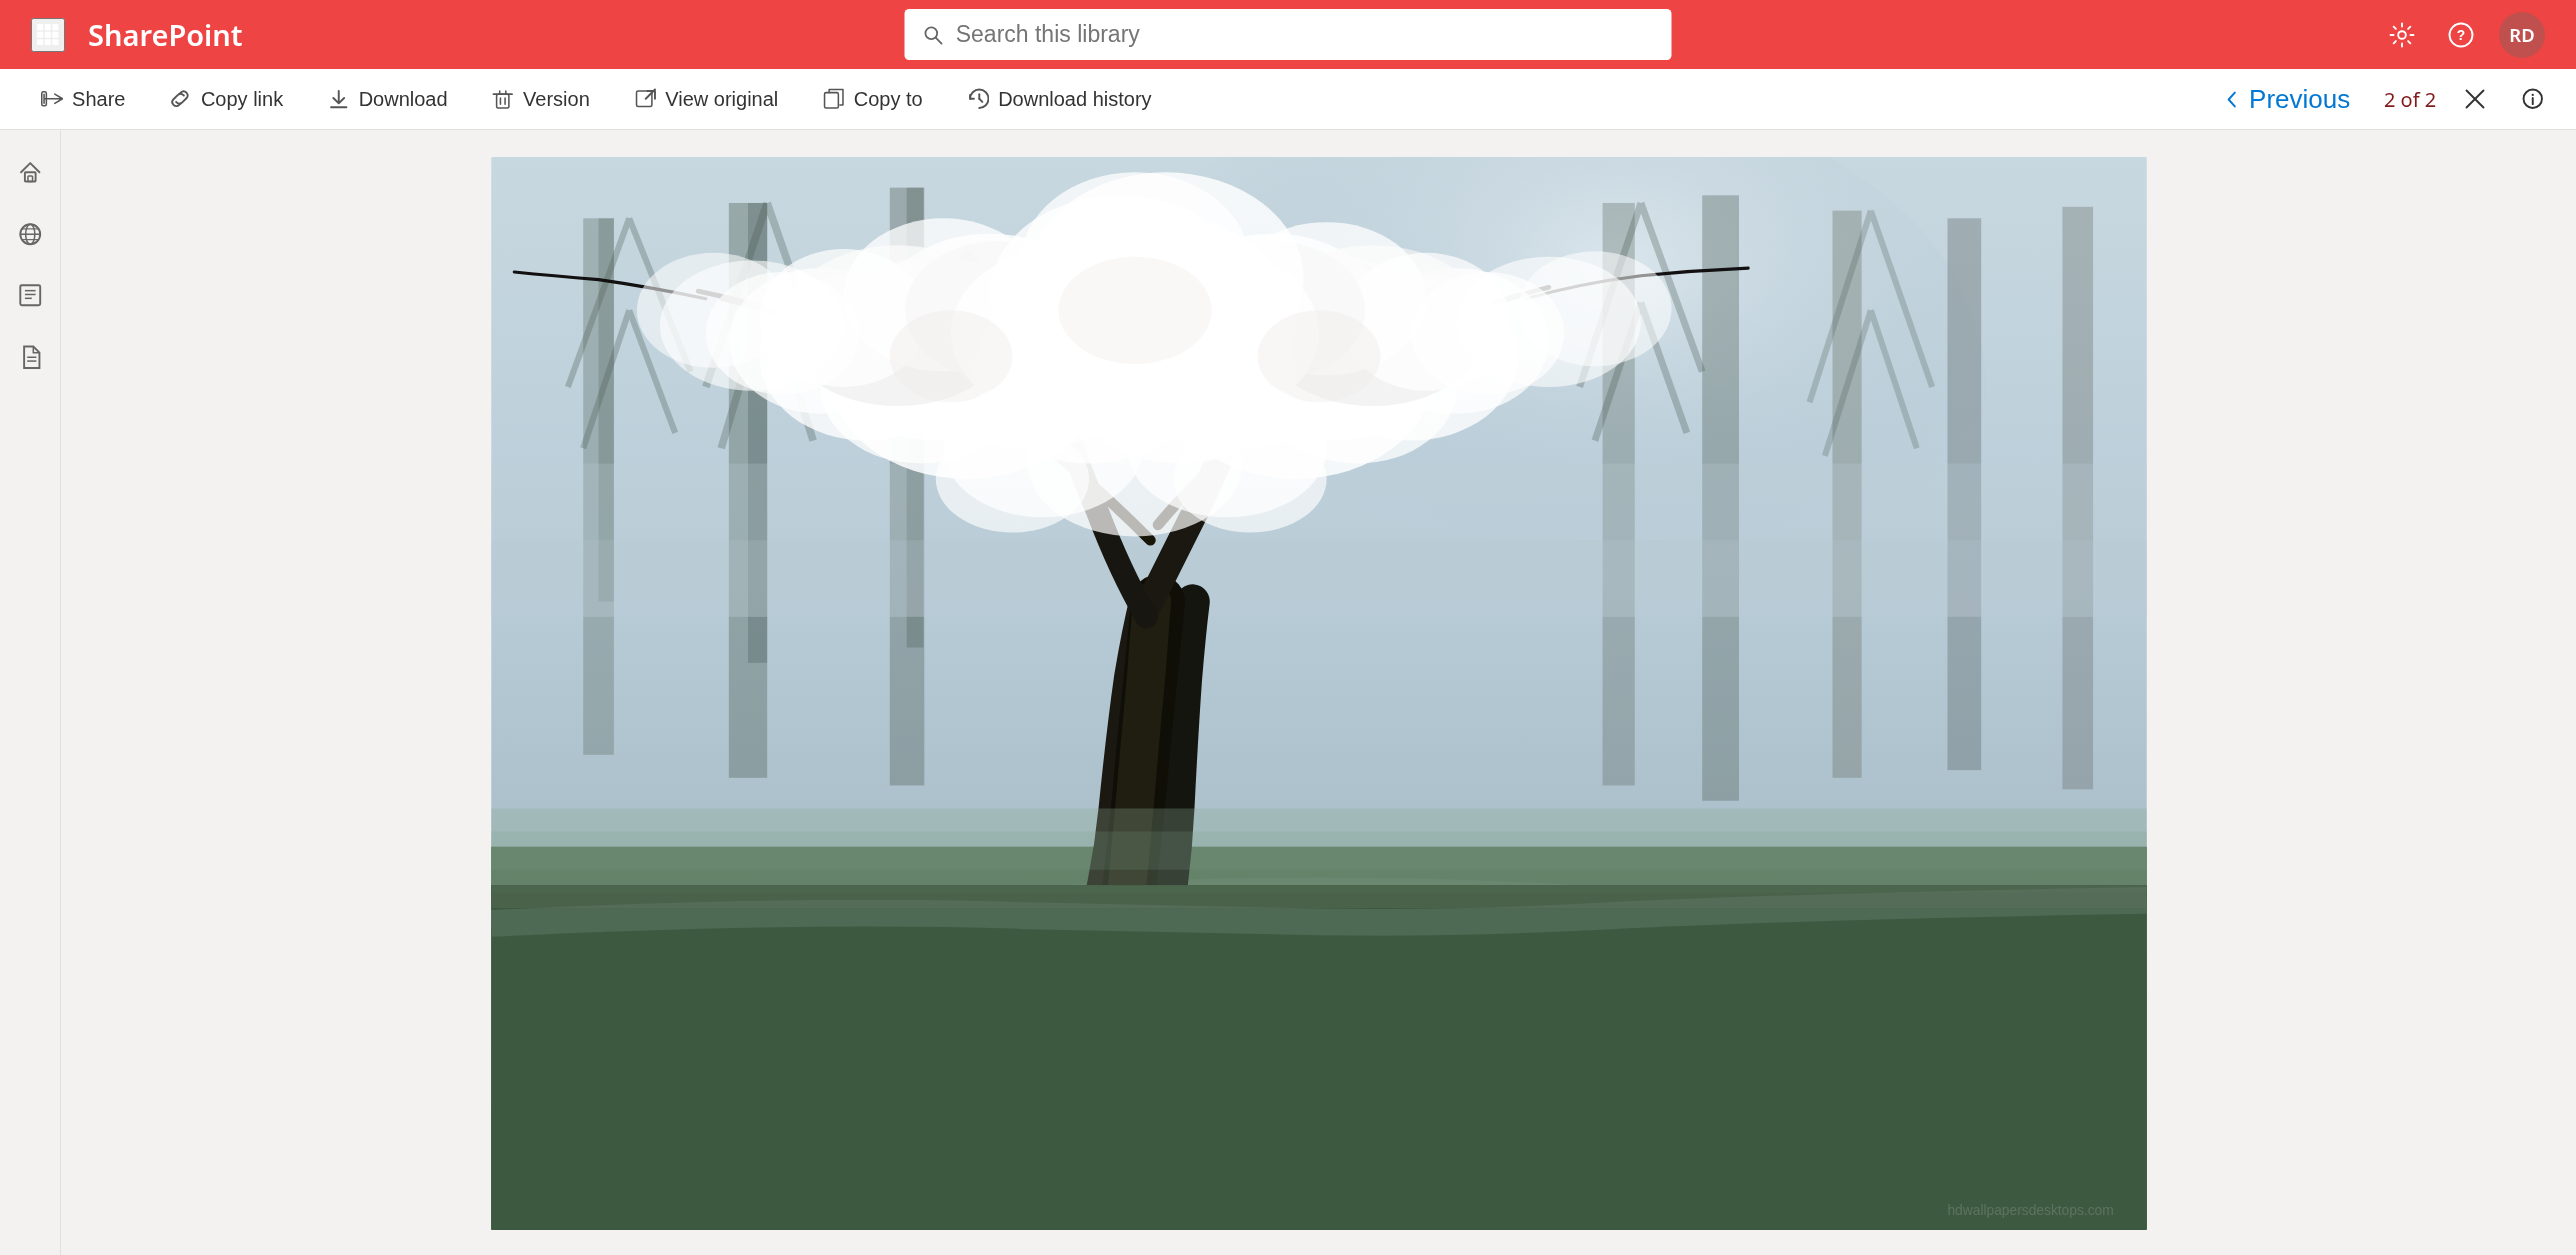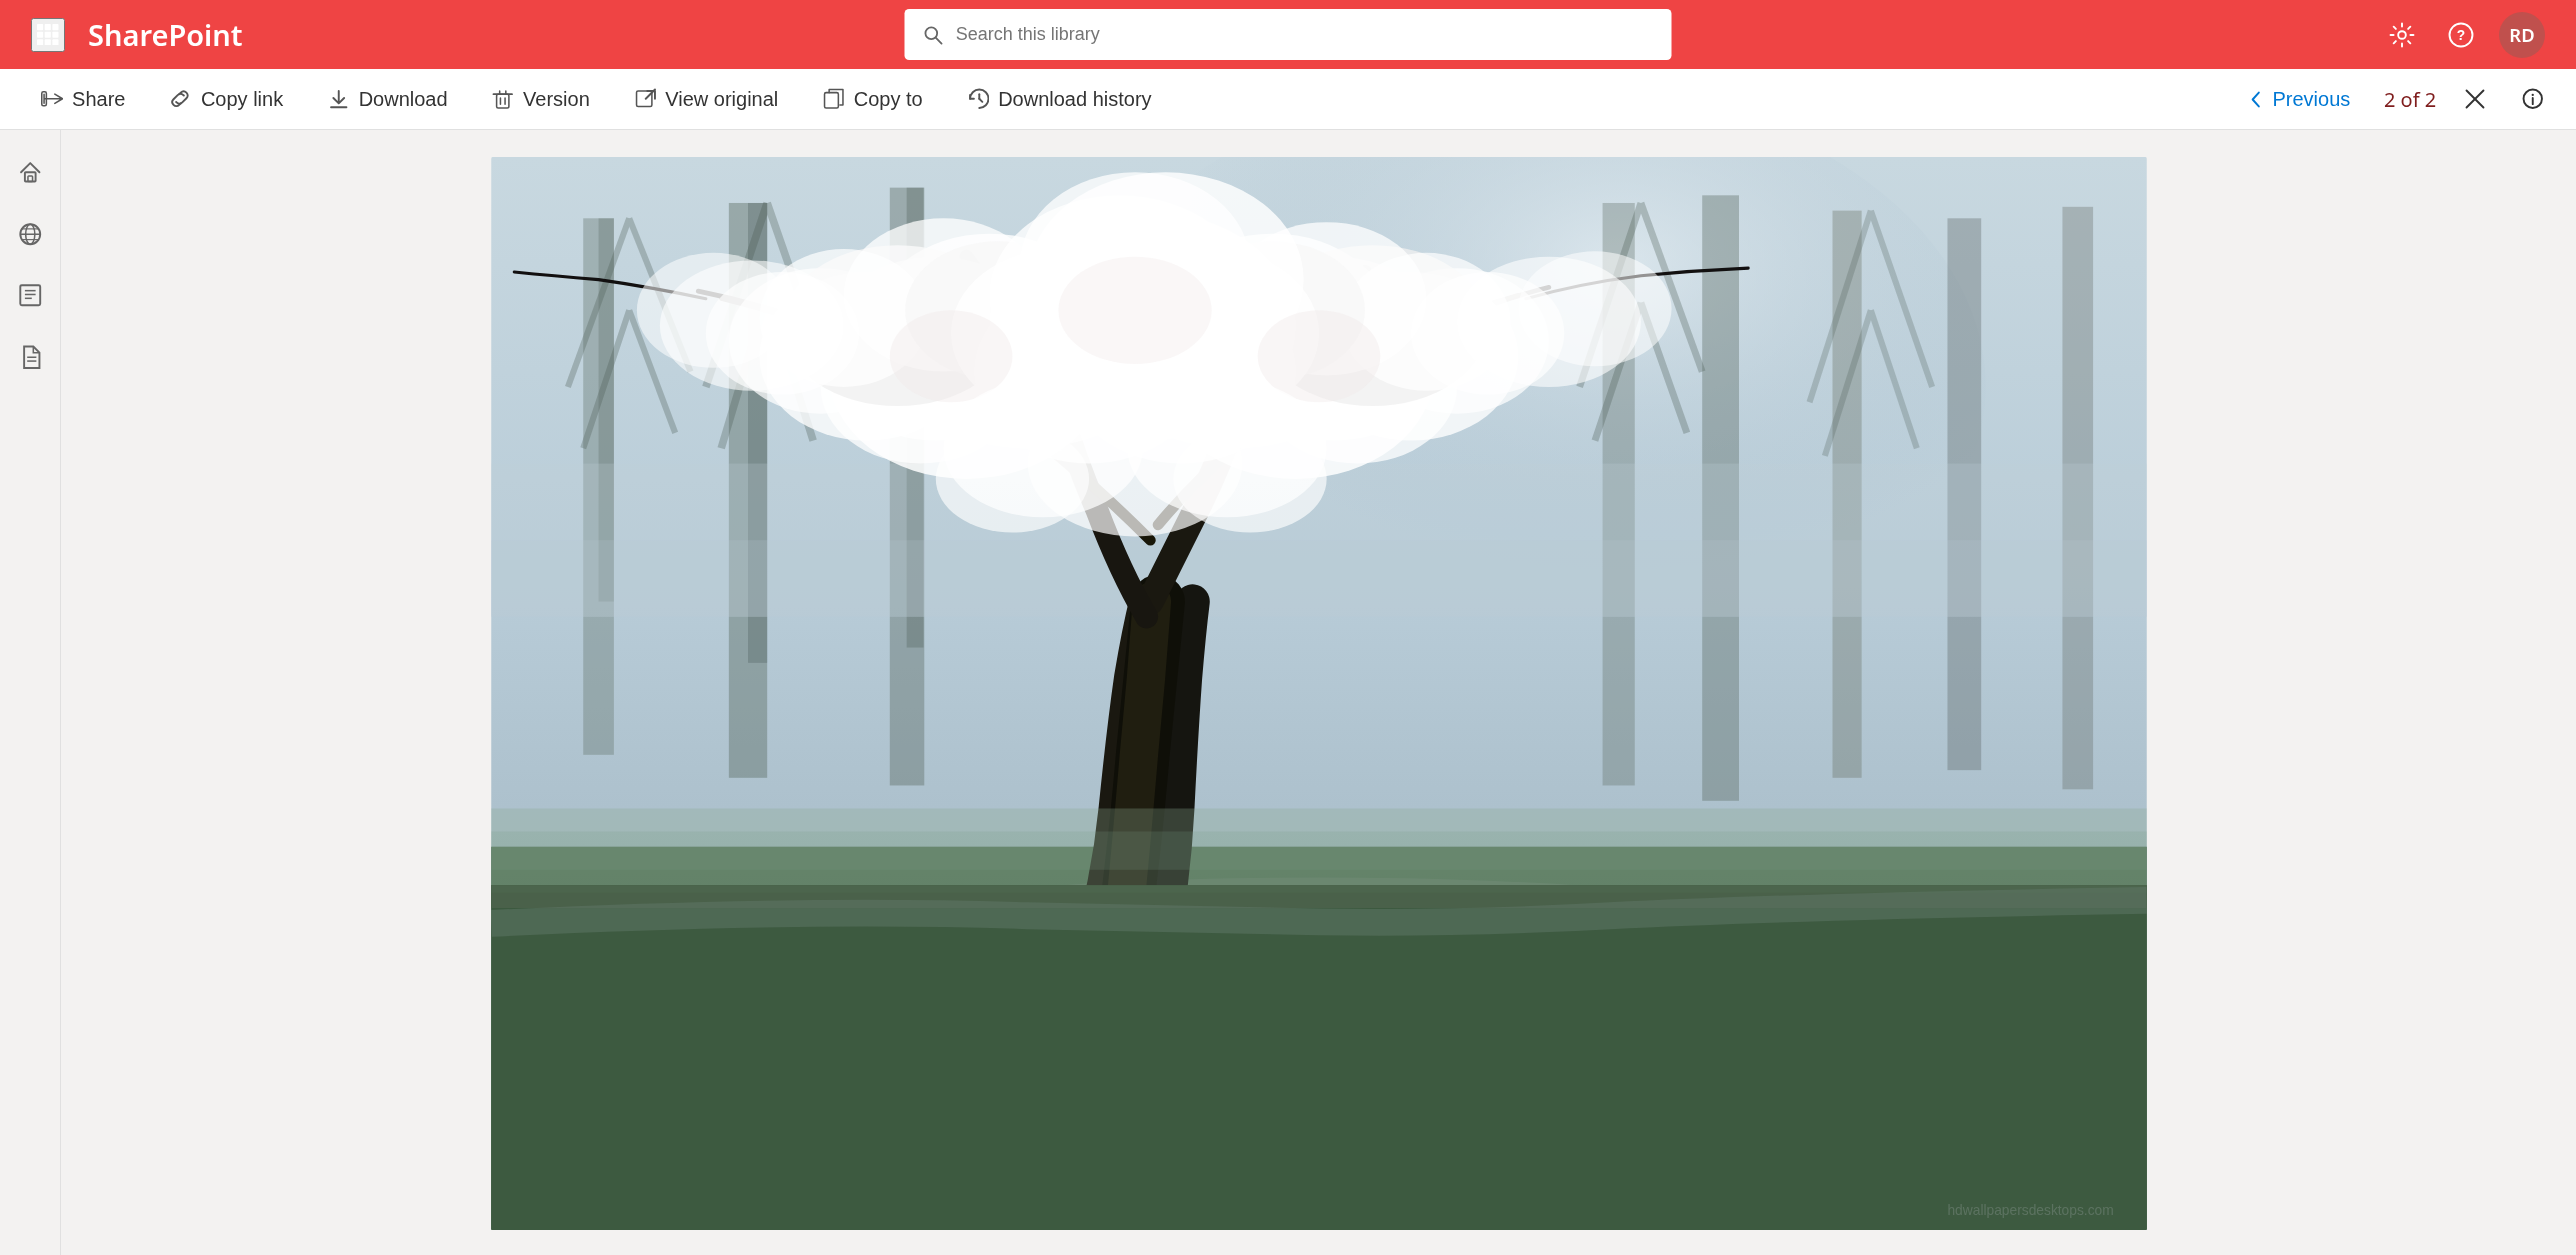--- a/index.html
+++ b/index.html
@@ -43,21 +43,21 @@
       border: none;
       background: white;
       display: flex;
       align-items: center;
       padding: 0 18.4px;
       gap: 12.3px;
     }
     .search-box input {
       border: none;
       outline: none;
-      font-size: 18px;
+      font-size: 23px;
       width: 100%;
       color: #333;
     }
     .topbar-right {
       margin-left: auto;
       display: flex;
       align-items: center;
       gap: 18.4px;
     }
     .topbar-icon-btn {
@@ -118,21 +118,21 @@
       color: #7f1d1d;
     }
     .nav-btn {
       height: 46px;
       padding: 0 15.3px;
       border: none;
       background: transparent;
       display: flex;
       align-items: center;
       gap: 7.7px;
-      font-size: 20px;
+      font-size: 26px;
       color: #0078d4;
       cursor: pointer;
       border-radius: 3.1px;
     }
     .icon-btn-toolbar {
       width: 40px; height: 40px;
       border: none;
       background: transparent;
       display: flex; align-items: center; justify-content: center;
       font-size: 23px;

